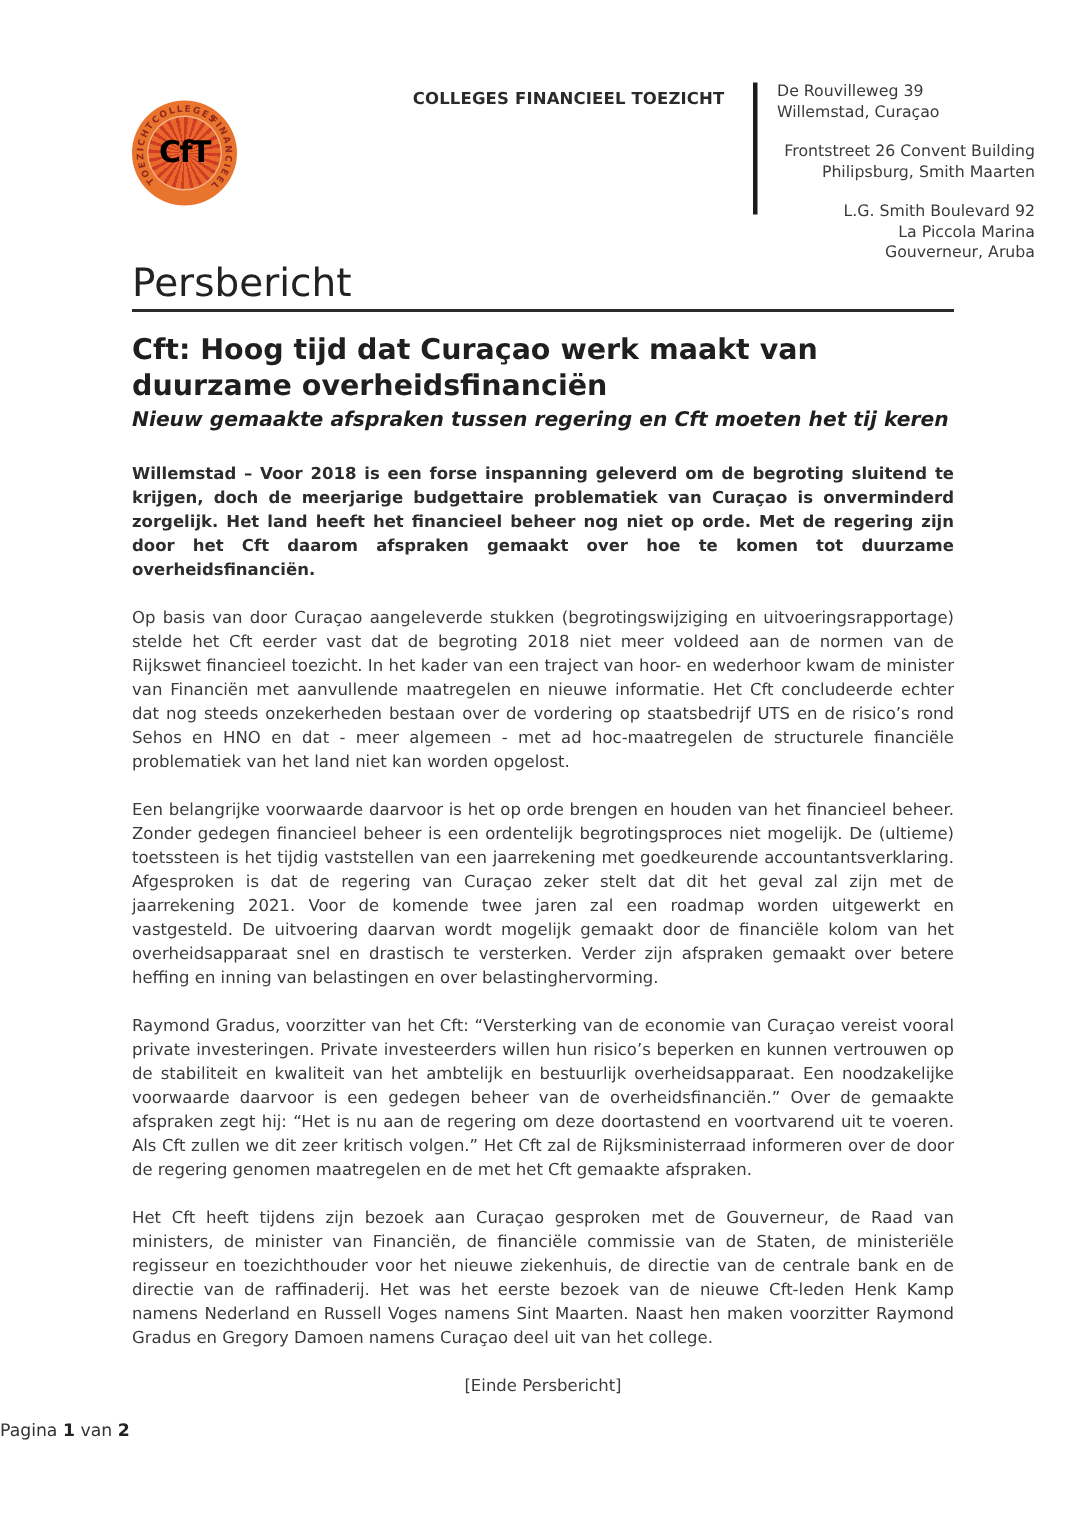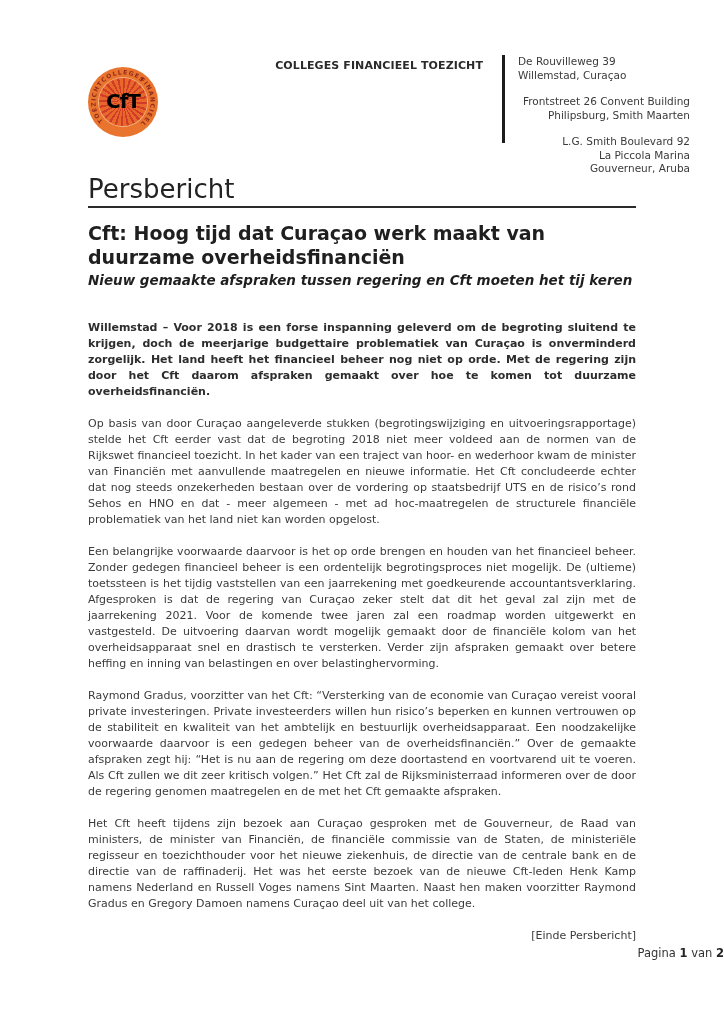--- a/index.html
+++ b/index.html
@@ -55,32 +55,32 @@
   .headline {
     margin-top:14px;
     font-size:19px; font-weight:bold; color:#1f1f1f; line-height:1.25;
   }
   .subheadline {
     font-size:13.5px; font-weight:bold; font-style:italic;
     color:#1f1f1f; margin-top:2px;
   }
 
   
-  .body-text { margin-top:32px; }
+  .body-text { margin-top:20px; }
   .body-text p {
     font-size:11px; line-height:16px; text-align:justify;
     color:#3b3b3b; margin-bottom:16px;
   }
   .body-text p.lead { font-weight:bold; color:#2d2d2d; }
-  .body-text p.closing { text-align:right; margin-top:6px; }
+  .body-text p.closing { text-align:center; margin-top:6px; }
 
   
   .page-footer {
     position:absolute; bottom:64px; left:0; width:100%;
-    text-align:right; font-size:11.5px; color:#333333;
+    text-align:left; font-size:11.5px; color:#333333;
   }
   .page-footer b { color:#222222; }
 </style>
 </head>
 <body>
 
 <div class="page">
 
   <header class="letterhead">
     <div class="logo">

